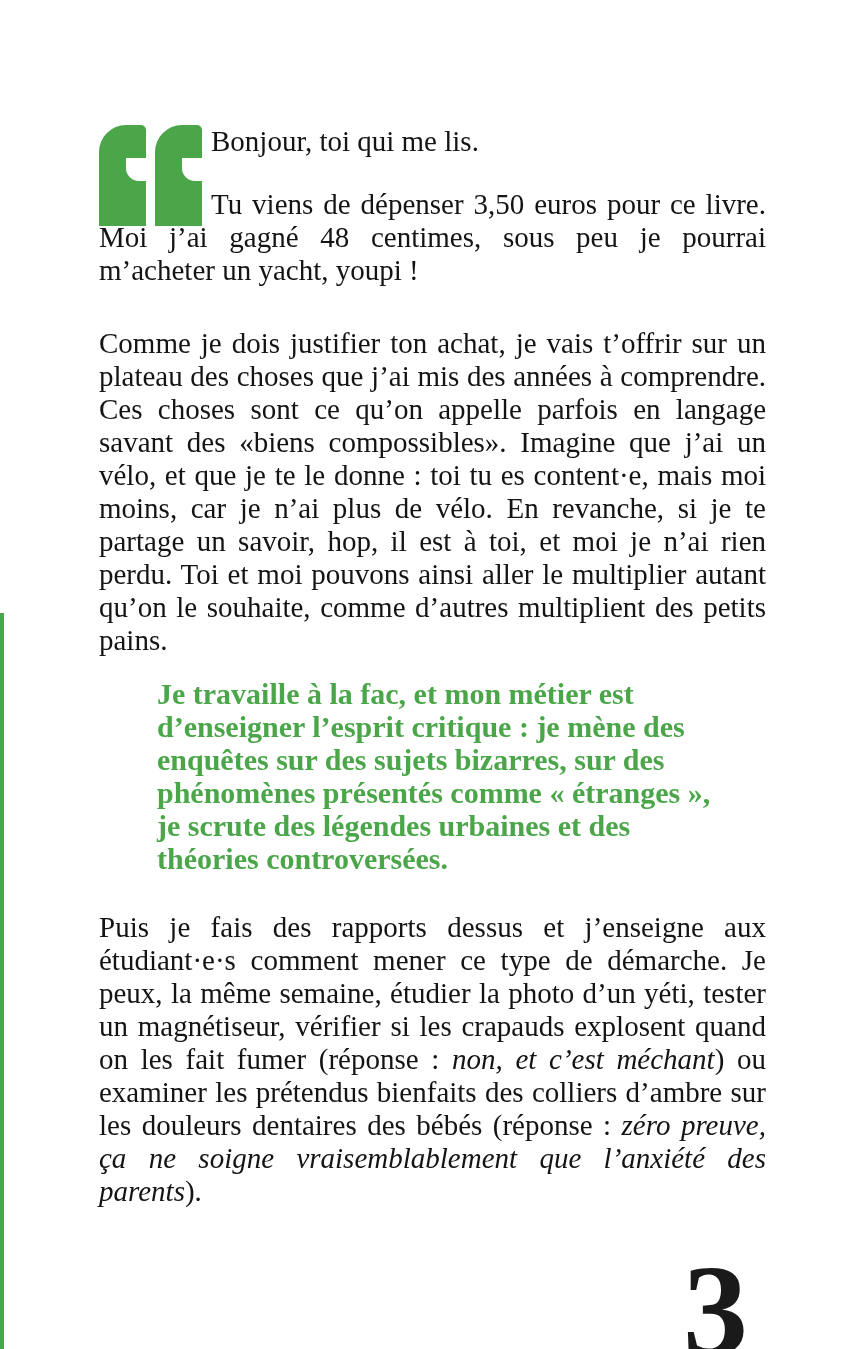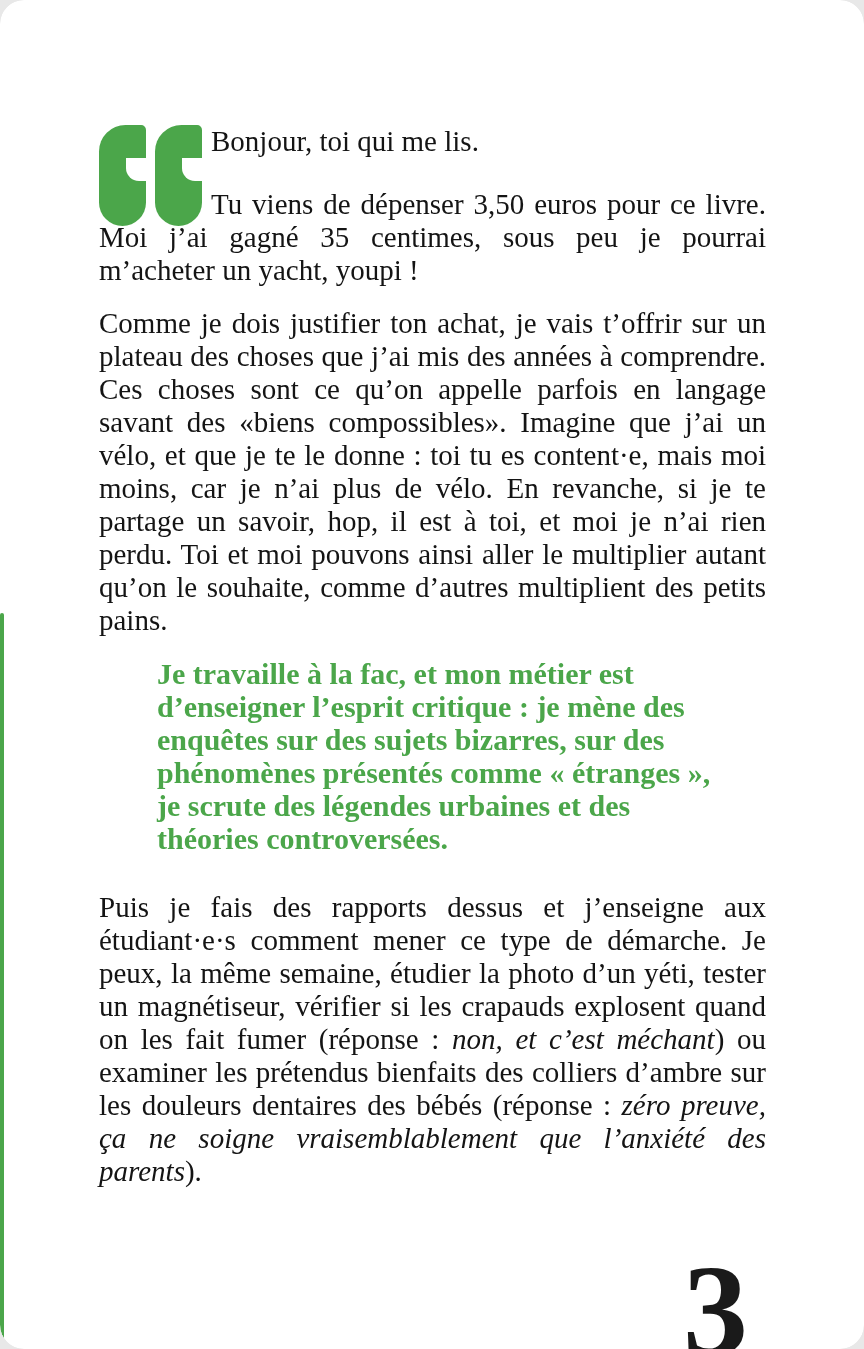--- a/index.html
+++ b/index.html
@@ -1,15 +1,15 @@
 <!DOCTYPE html>
 <html lang="fr"><head>
 <meta charset="utf-8">
 <style>
-  * { margin: 0; padding: 0; box-sizing: border-box; border-radius: 24px; }
+  * { margin: 0; padding: 0; box-sizing: border-box; }
   html, body { background: #e8e8e8; }
   .page {
     position: relative;
     width: 864px;
     height: 1349px;
     background: #ffffff;
     overflow: hidden;
     font-family: "Liberation Serif", "DejaVu Serif", serif;
     color: #141414;
   }
@@ -64,21 +64,21 @@
   }
   .p-body {
     text-align: justify;
     hyphens: auto;
     -webkit-hyphens: auto;
   }
   .p-intro-2 {
     margin-top: 30px;
     text-indent: 112px;
   }
-  .p-compossibles { margin-top: 20px; }
+  .p-compossibles { margin-top: 40px; }
   .pullquote {
     margin-top: 20px;
     margin-left: 58px;
     width: 572px;
     color: #4ba64a;
     font-weight: bold;
     font-size: 30px;
     line-height: 33px;
     text-align: left;
   }
@@ -103,21 +103,21 @@
   <div class="accent-line"></div>
 
   <div class="content">
 
     <div class="intro">
       <div class="quote-mark">
         <div class="qglyph g1"></div>
         <div class="qglyph g2"></div>
       </div>
       <p class="p-greeting">Bonjour, toi qui me lis.</p>
-      <p class="p-body p-intro-2">Tu viens de dépenser 3,50 euros pour ce livre. Moi j’ai gagné 35 centimes, sous peu je pourrai m’acheter un yacht, youpi !</p>
+      <p class="p-body p-intro-2">Tu viens de dépenser 3,50 euros pour ce livre. Moi j’ai gagné 48 centimes, sous peu je pourrai m’acheter un yacht, youpi !</p>
     </div>
 
     <p class="p-body p-compossibles">Comme je dois justifier ton achat, je vais t’offrir sur un plateau des choses que j’ai mis des années à comprendre. Ces choses sont ce qu’on appelle parfois en langage savant des «biens compossibles». Imagine que j’ai un vélo, et que je te le donne : toi tu es content·e, mais moi moins, car je n’ai plus de vélo. En revanche, si je te partage un savoir, hop, il est à toi, et moi je n’ai rien perdu. Toi et moi pouvons ainsi aller le multiplier autant qu’on le souhaite, comme d’autres multiplient des petits pains.</p>
 
     <p class="pullquote">Je travaille à la fac, et mon métier est d’enseigner l’esprit critique : je mène des enquêtes sur des sujets bizarres, sur des phénomènes présentés comme « étranges », je scrute des légendes urbaines et des théories controversées.</p>
 
     <p class="p-body p-research"><span>Puis je fais des rapports dessus et j’enseigne aux étudiant·e·s comment mener ce type de démarche. Je peux, la même semaine, étudier la photo d’un yéti, tester un magnétiseur, vérifier si les crapauds explosent quand on les fait fumer (réponse : </span><em>non, et c’est méchant</em><span>) ou examiner les prétendus bienfaits des colliers d’ambre sur les douleurs dentaires des bébés (réponse : </span><em>zéro preuve, ça ne soigne vraisemblablement que l’anxiété des parents</em><span>).</span></p>
 
   </div>
 

